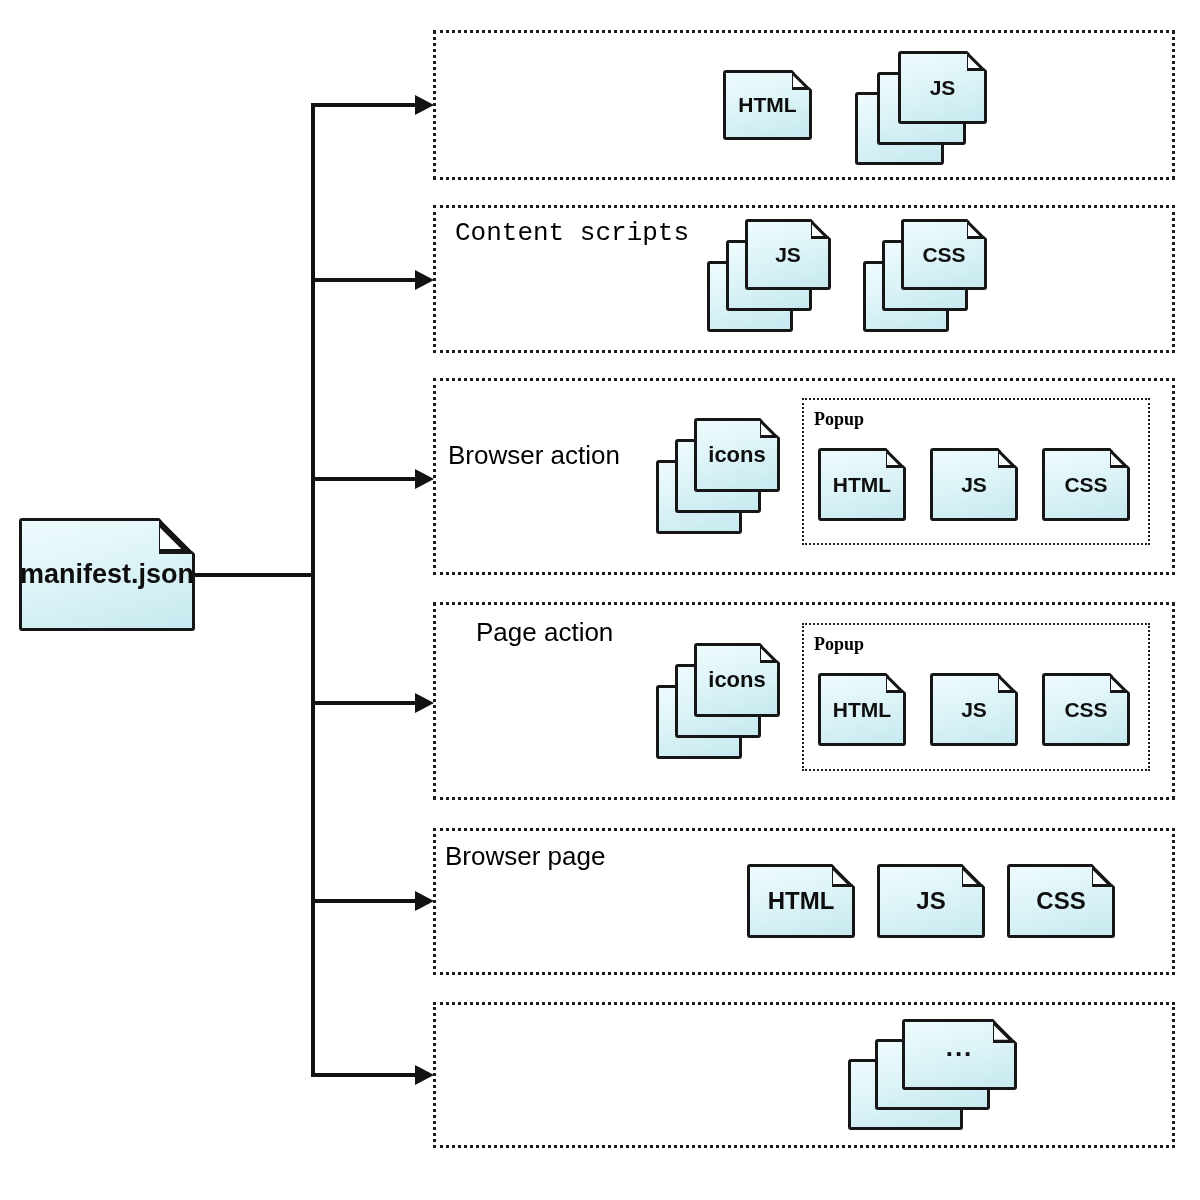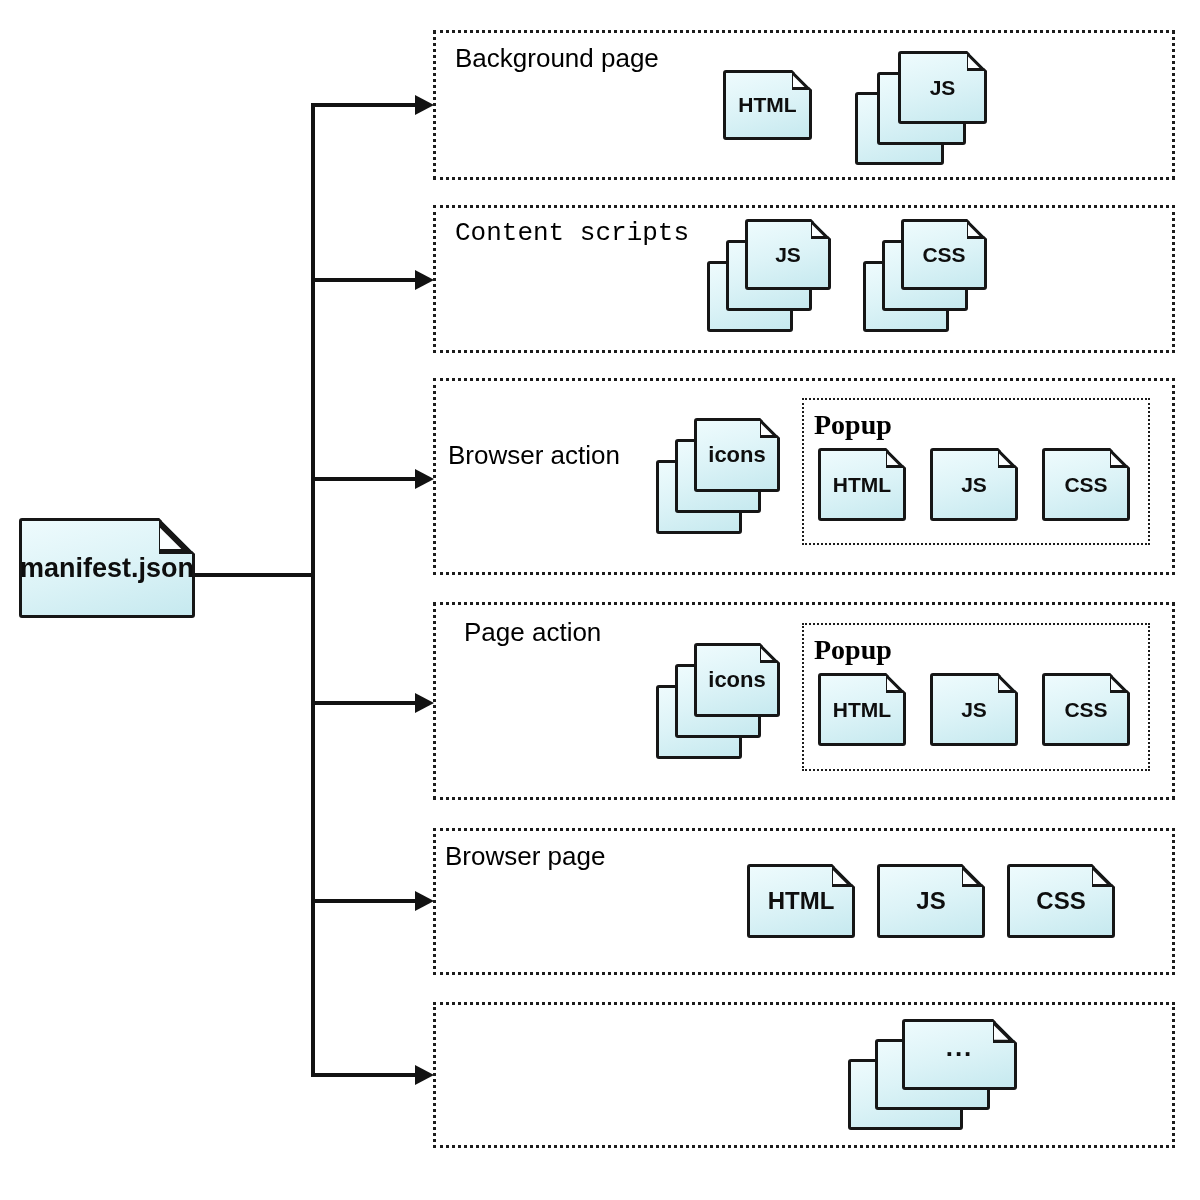--- a/index.html
+++ b/index.html
@@ -4,21 +4,21 @@
 <style>
   html,body{margin:0;padding:0;background:#ffffff;}
   #canvas{
     position:relative;width:1200px;height:1200px;background:#ffffff;overflow:hidden;
     font-family:"Liberation Sans","DejaVu Sans",sans-serif;color:#000;
   }
   
   .sbox{position:absolute;border:3px dotted #1c1c1c;box-sizing:border-box;background:transparent;}
   .pbox{position:absolute;border:2px dotted #1c1c1c;box-sizing:border-box;background:transparent;}
   .stitle{position:absolute;font-size:26px;line-height:1.15;color:#000;white-space:nowrap;}
-  .ptitle{position:absolute;font-family:"Liberation Serif","DejaVu Serif",serif;font-weight:bold;font-size:28px;white-space:nowrap;}
+  .ptitle{position:absolute;font-family:"Liberation Serif","DejaVu Serif",serif;font-weight:bold;font-size:18px;white-space:nowrap;}
   
   .hline,.vline{position:absolute;background:#121212;}
   .arrow{position:absolute;width:0;height:0;border-top:10px solid transparent;border-bottom:10px solid transparent;border-left:19px solid #121212;}
   
   .page{
     position:absolute;box-sizing:border-box;
     background:linear-gradient(165deg,#eefbfd 0%,#dcf3f7 50%,#c6e9ef 100%);
     border:3px solid #161616;border-radius:3px;
     display:flex;align-items:center;justify-content:center;
   }
@@ -53,36 +53,35 @@
   <div class="hline" style="left:313px;top:899px;width:104px;height:4px;"></div>
   <div class="hline" style="left:313px;top:1073px;width:104px;height:4px;"></div>
 
   <div class="arrow" style="left:415px;top:95px;"></div>
   <div class="arrow" style="left:415px;top:270px;"></div>
   <div class="arrow" style="left:415px;top:469px;"></div>
   <div class="arrow" style="left:415px;top:693px;"></div>
   <div class="arrow" style="left:415px;top:891px;"></div>
   <div class="arrow" style="left:415px;top:1065px;"></div>
 
-  <div class="page folded" style="left:19px;top:518px;width:176px;height:100px;--fold:36px;">
+  <div class="page folded" style="left:19px;top:518px;width:176px;height:113px;--fold:36px;">
     <i class="flap"></i>
     <span class="plabel fs27">manifest.json</span>
   </div>
 
   <div class="sbox" style="left:433px;top:30px;width:742px;height:150px;"></div>
   <div class="sbox" style="left:433px;top:205px;width:742px;height:148px;"></div>
   <div class="sbox" style="left:433px;top:378px;width:742px;height:197px;"></div>
   <div class="sbox" style="left:433px;top:602px;width:742px;height:198px;"></div>
   <div class="sbox" style="left:433px;top:828px;width:742px;height:147px;"></div>
   <div class="sbox" style="left:433px;top:1002px;width:742px;height:146px;"></div>
 
-  <span class="stitle" style="left:455px;top:44px;">Background page</span>
   <span class="stitle" style="left:455px;top:219px;font-family:Liberation Mono, monospace;">Content scripts</span>
   <span class="stitle" style="left:448px;top:393px;margin-top:48px;">Browser action</span>
-  <span class="stitle" style="left:464px;top:618px;">Page action</span>
+  <span class="stitle" style="left:476px;top:618px;">Page action</span>
   <span class="stitle" style="left:445px;top:842px;">Browser page</span>
 
   <div class="page folded" style="left:723px;top:70px;width:89px;height:70px;">
     <i class="flap"></i>
     <span class="plabel">HTML</span>
   </div>
   <div class="page" style="left:855px;top:92px;width:89px;height:73px;"></div>
   <div class="page" style="left:877px;top:72px;width:89px;height:73px;"></div>
   <div class="page folded" style="left:898px;top:51px;width:89px;height:73px;">
     <i class="flap"></i>

